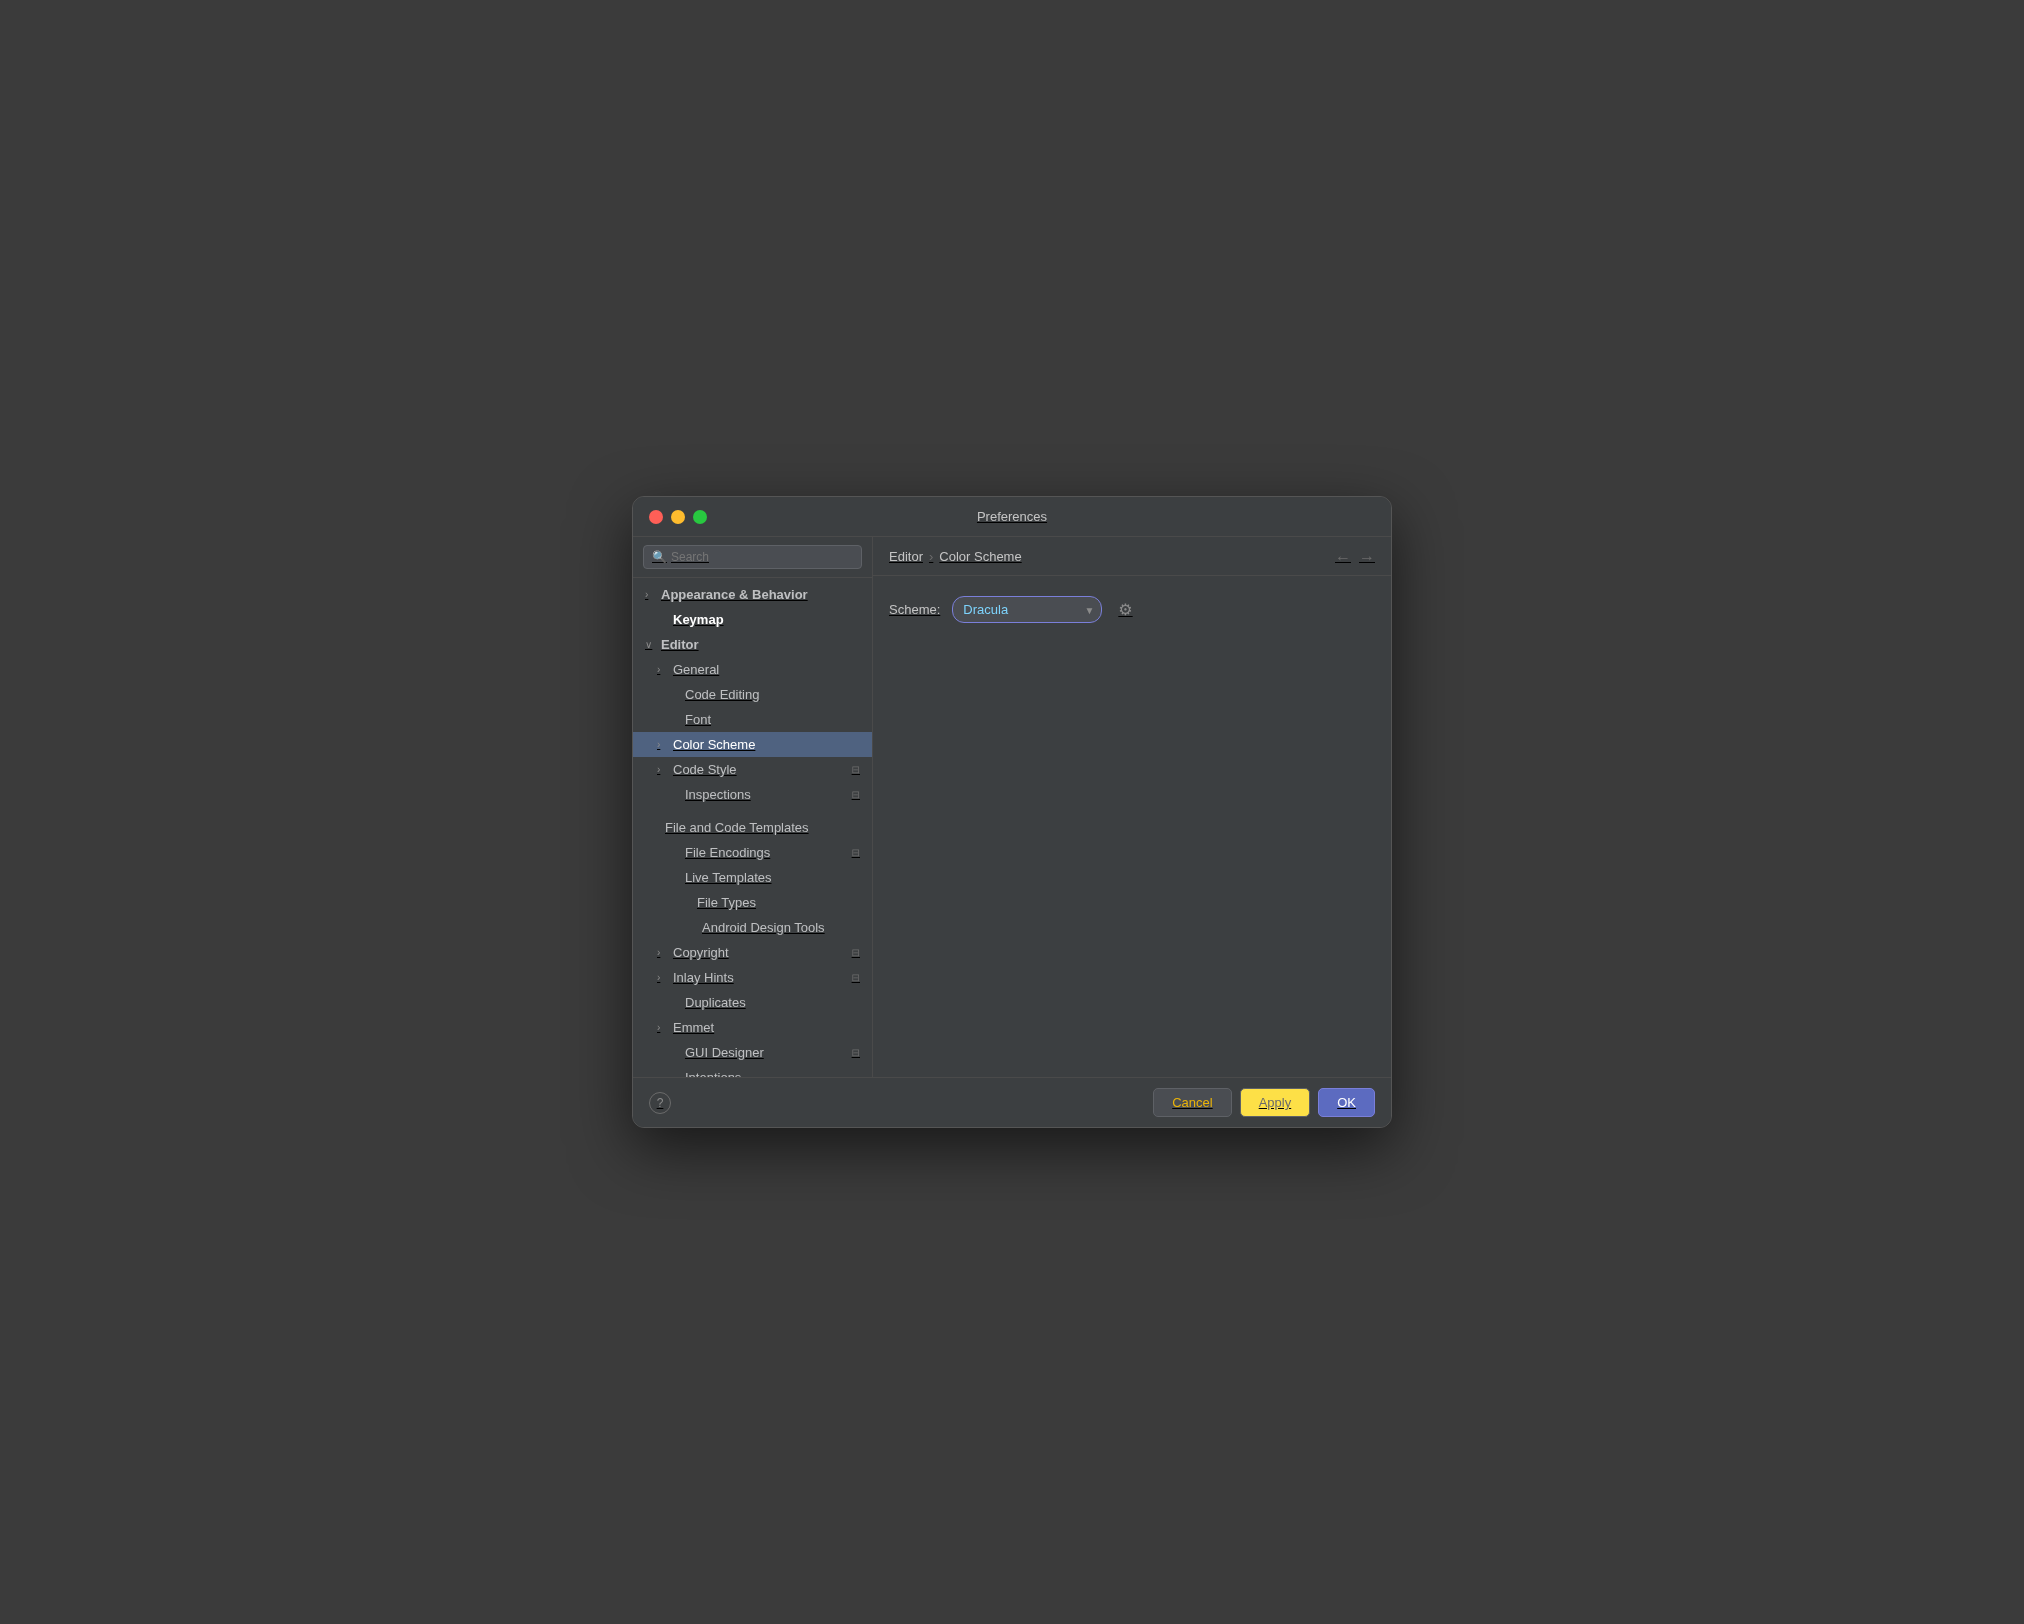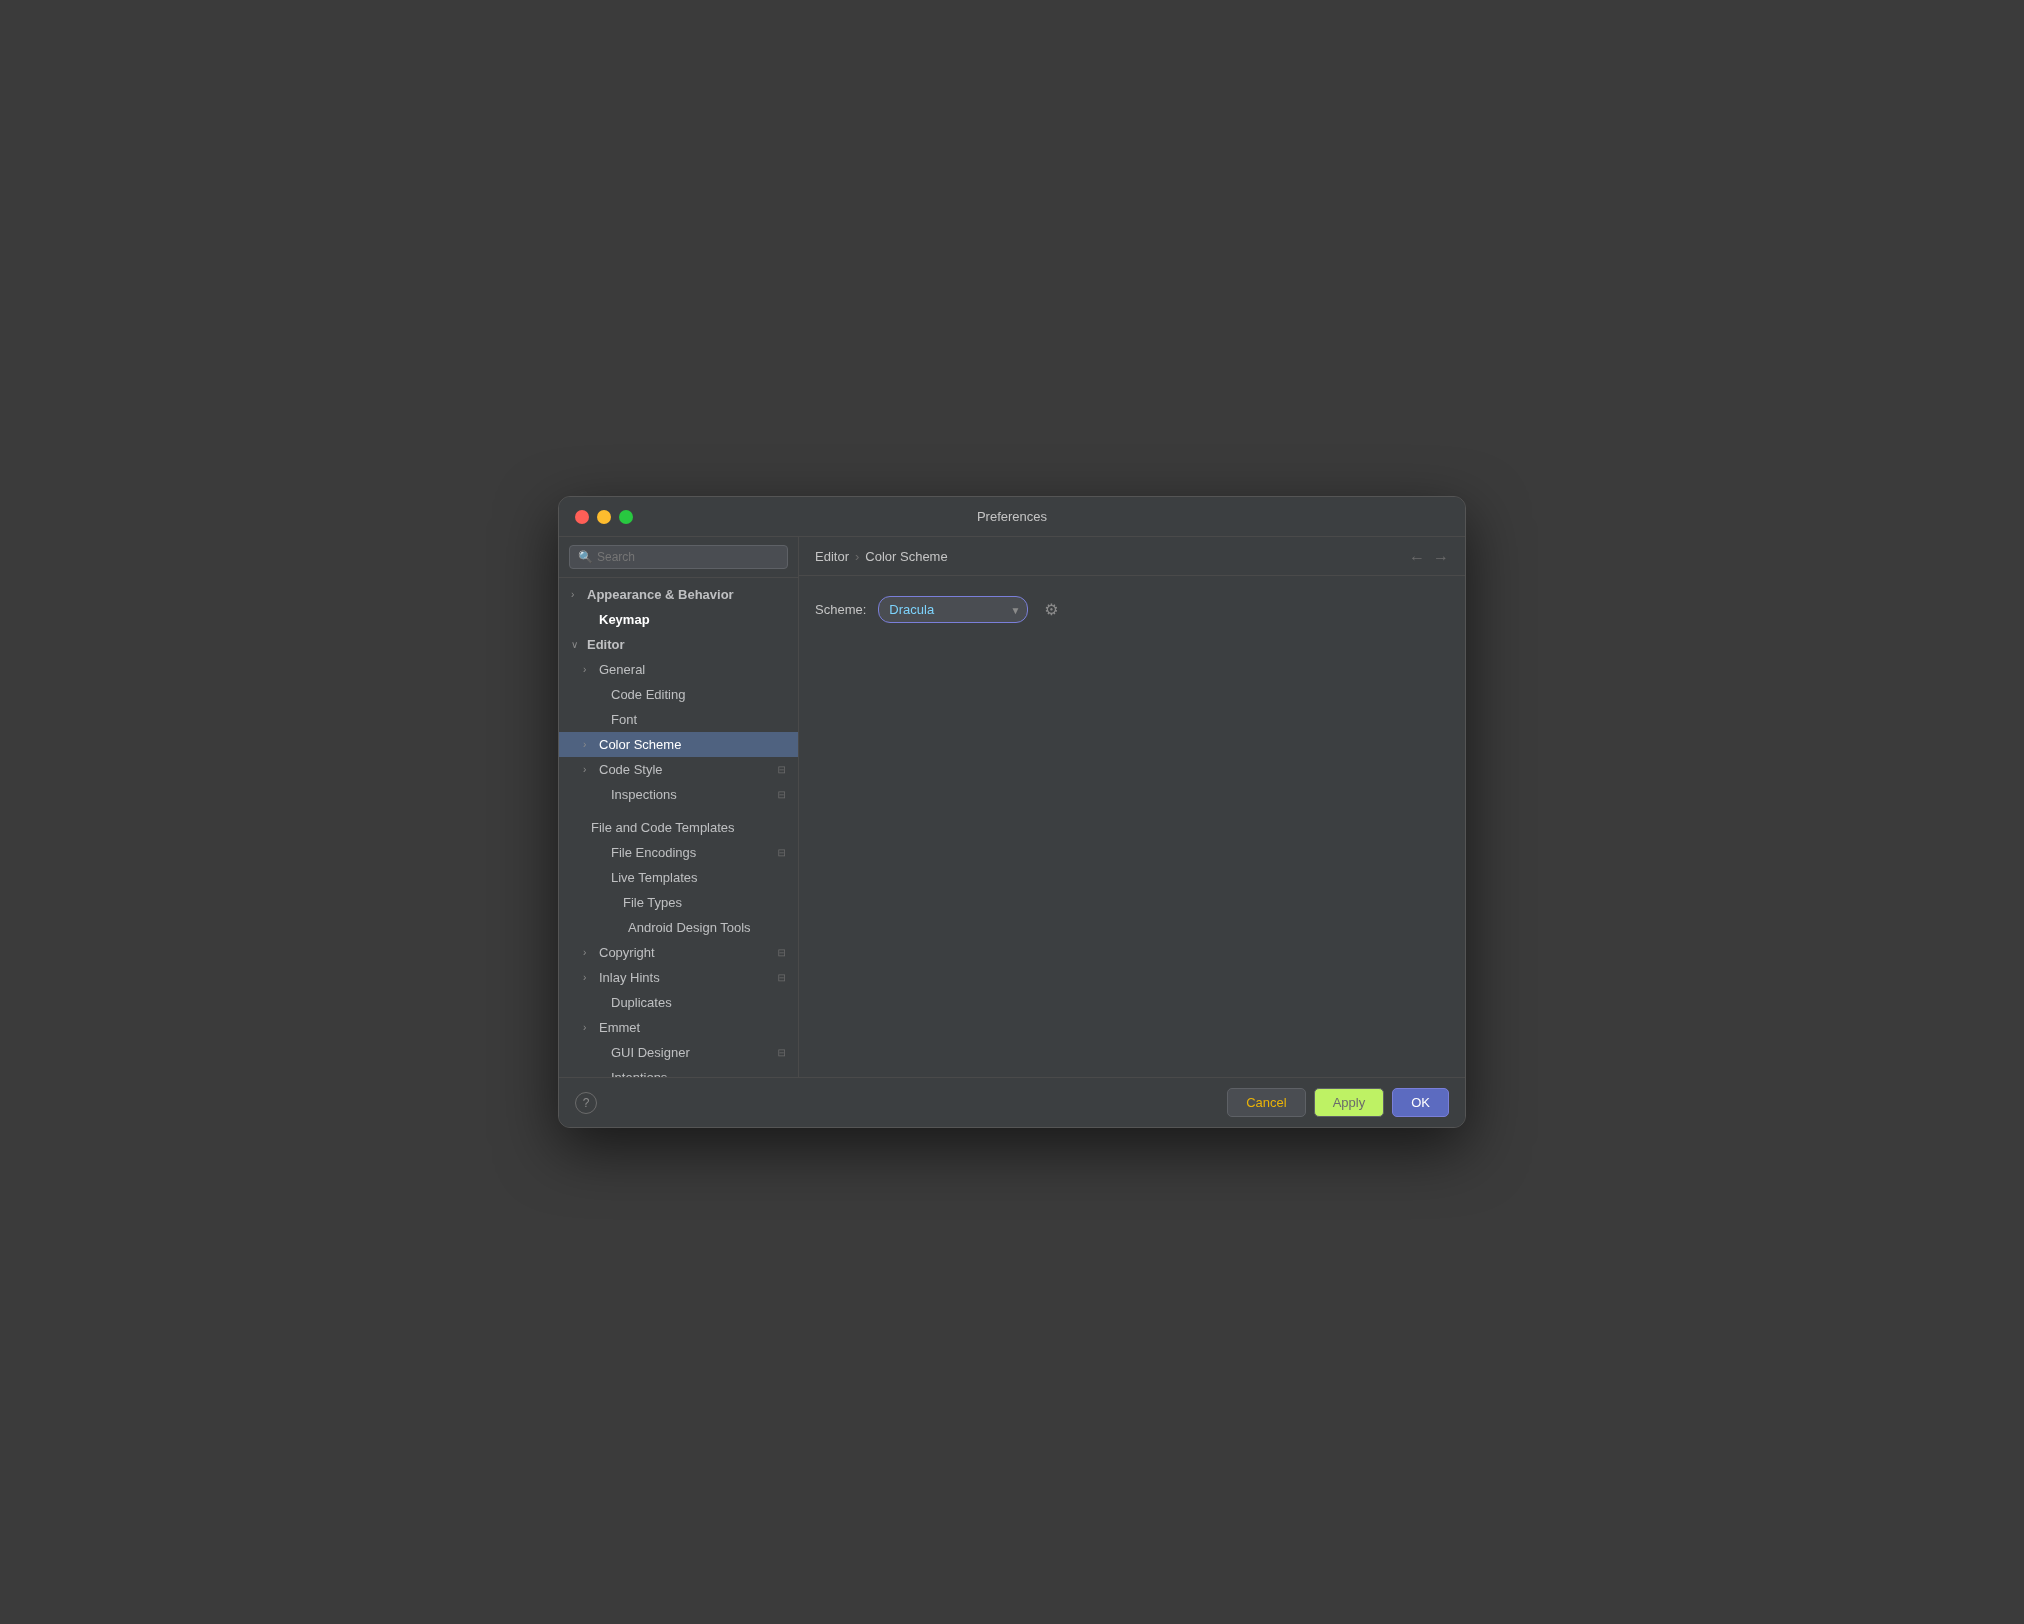--- a/index.html
+++ b/index.html
@@ -7,26 +7,27 @@
     body {
       background: #3b3b3b;
       display: flex;
       align-items: center;
       justify-content: center;
       min-height: 100vh;
       font-family: -apple-system, BlinkMacSystemFont, 'Segoe UI', sans-serif;
     }
 
     .window {
-      width: 908px;
+      width: 760px;
       background: #3c3f41;
       border-radius: 12px;
       overflow: hidden;
       box-shadow: 0 20px 60px rgba(0,0,0,0.6);
       border: 1px solid #555;
+      text-decoration: underline;
     }
 
     .titlebar {
       background: #3c3f41;
       display: flex;
       align-items: center;
       justify-content: center;
       padding: 12px 16px;
       position: relative;
       border-bottom: 1px solid #4a4a4a;
@@ -266,21 +267,21 @@
       cursor: pointer;
       border: 1px solid #5e6166;
     }
 
     .btn-cancel {
       background: #4a4d52;
       color: #eab308;
     }
 
     .btn-apply {
-      background: #bef264;
+      background: #fde047;
       color: #6b6b6b;
     }
 
     .btn-ok {
       background: #5c6bc0;
       color: #ffffff;
       border-color: #7a7fda;
     }
   </style>
 </head>

